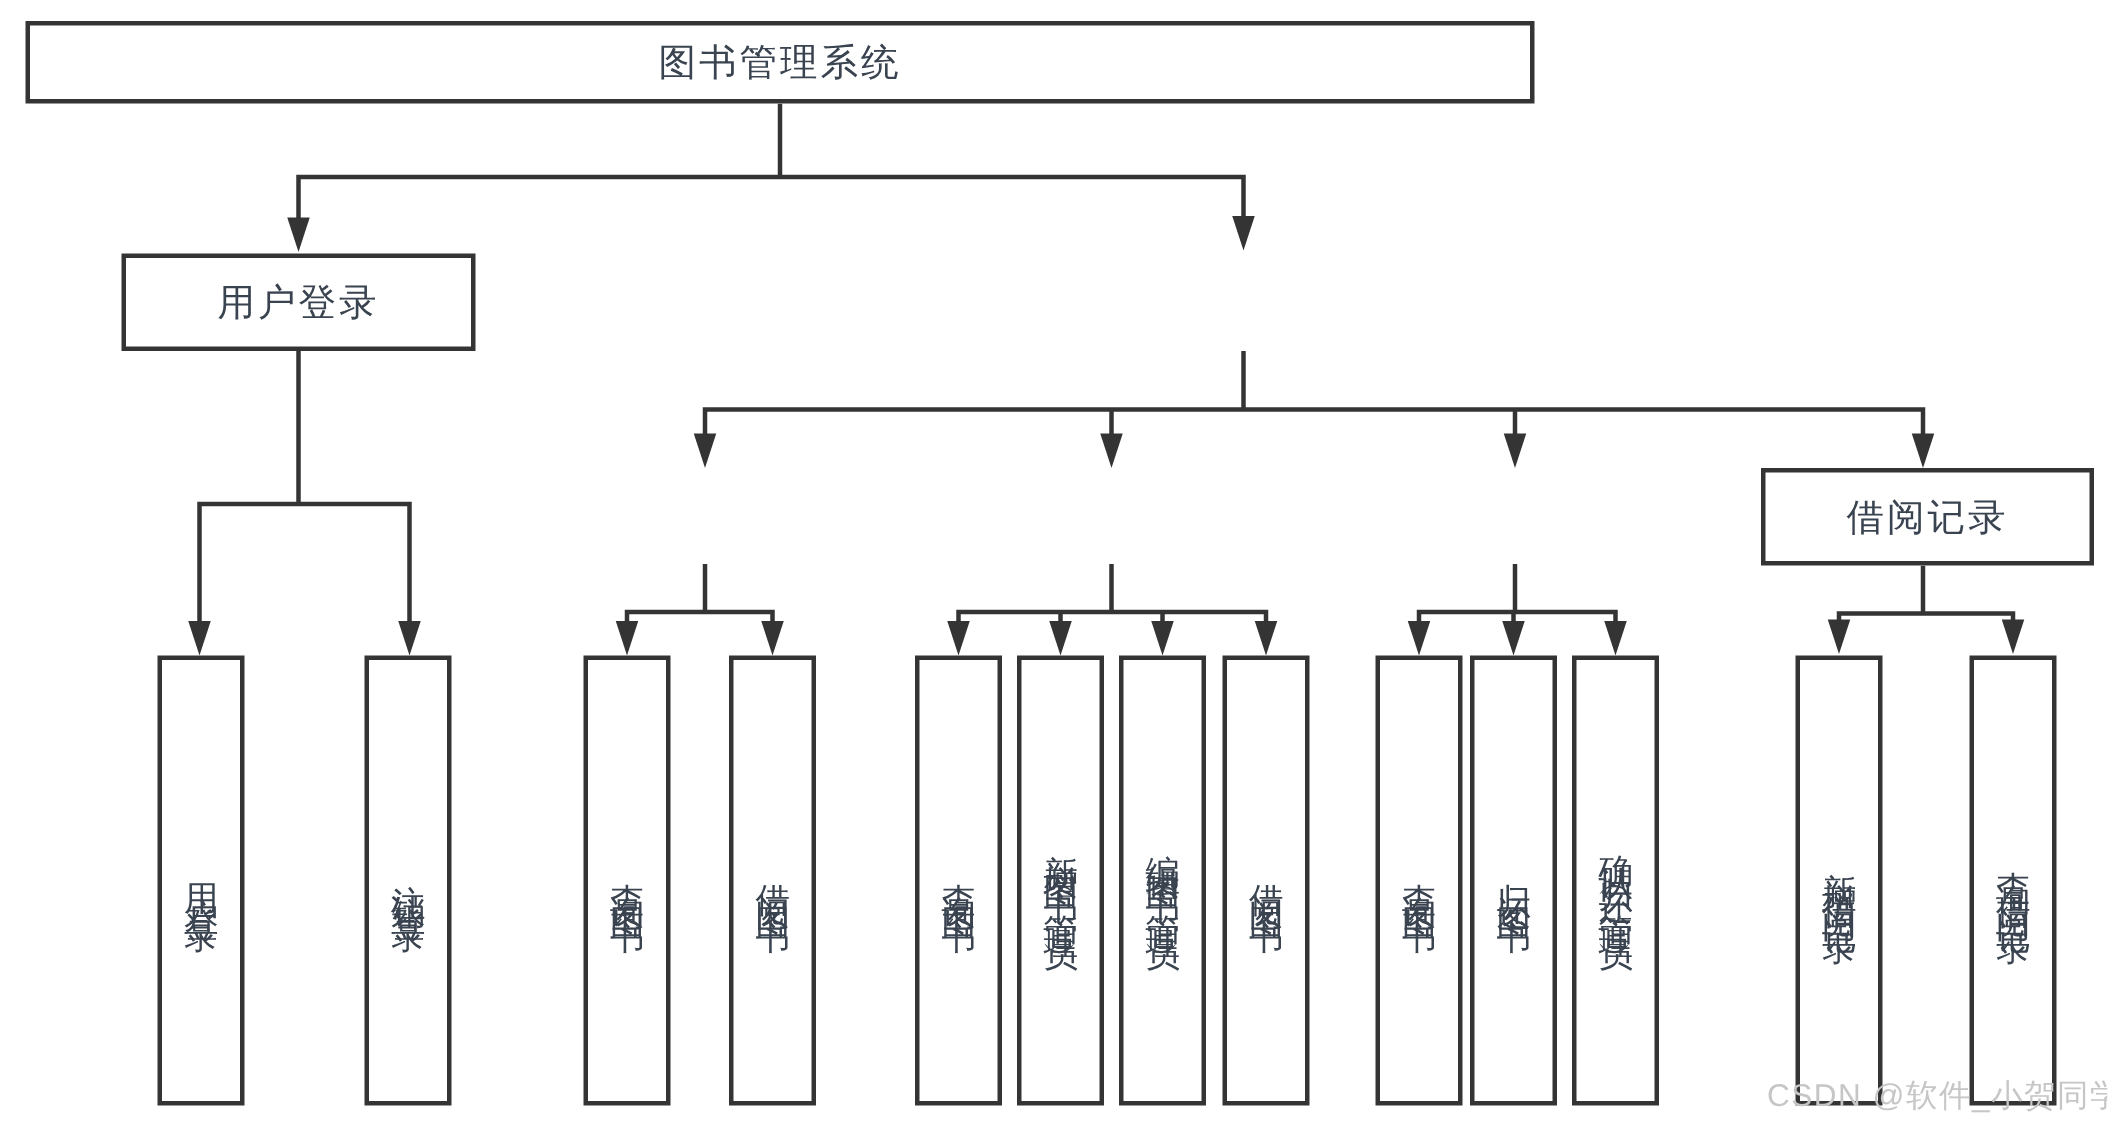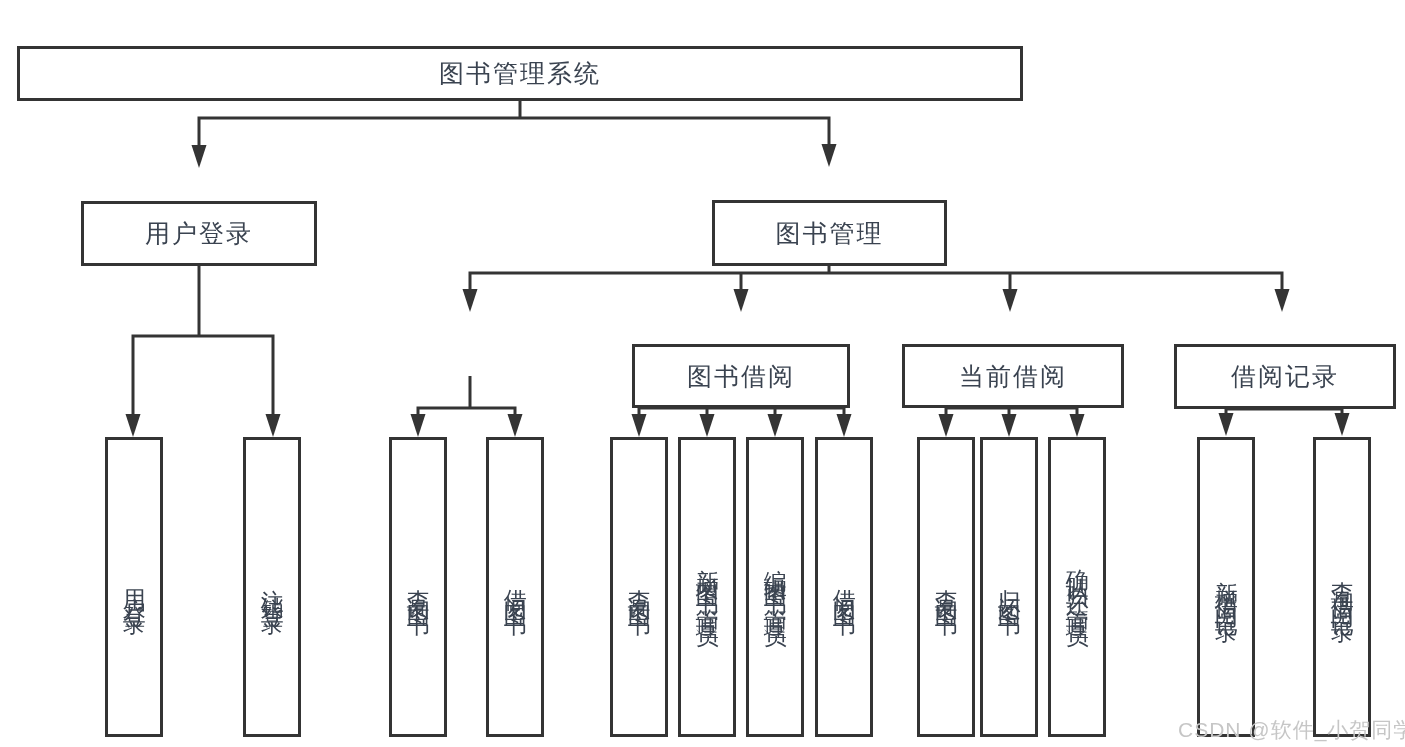--- a/index.html
+++ b/index.html
@@ -20,21 +20,21 @@
   .box {
     position: absolute;
     box-sizing: border-box;
     border: 3px solid #343434;
     background: #ffffff;
     display: flex;
     align-items: center;
     justify-content: center;
     color: #3a4350;
   }
-  .hbox { font-size: 25px; letter-spacing: 2px; white-space: nowrap; margin-top: 32px; }
+  .hbox { font-size: 25px; letter-spacing: 2px; white-space: nowrap; }
   .root-box { font-size: 25px; }
   .vbox span {
     writing-mode: vertical-rl;
     text-orientation: mixed;
     font-size: 23px;
     letter-spacing: 8px;
     line-height: 1.1;
     white-space: nowrap;
   }
   .watermark {
@@ -102,24 +102,21 @@
       <polygon points="1001.5,414 1016.5,414 1009,437"></polygon>
       <polygon points="1069.5,414 1084.5,414 1077,437"></polygon>
       <polygon points="1218.5,413 1233.5,413 1226,436"></polygon>
       <polygon points="1334.5,413 1349.5,413 1342,436"></polygon>
     </g>
   </svg>
 
   <div class="box hbox root-box" style="left:17px;top:14px;width:1006px;height:55px;">图书管理系统</div>
 
   <div class="box hbox" style="left:81px;top:169px;width:236px;height:65px;">用户登录</div>
-  <div class="box hbox" style="left:712px;top:168px;width:235px;height:66px;">图书管理</div>
 
-  <div class="box hbox" style="left:632px;top:312px;width:218px;height:64px;">图书借阅</div>
-  <div class="box hbox" style="left:902px;top:312px;width:222px;height:64px;">当前借阅</div>
   <div class="box hbox" style="left:1174px;top:312px;width:222px;height:65px;">借阅记录</div>
 
   <div class="box vbox" style="left:105px;top:437px;width:58px;height:300px;">
     <span>用户登录</span>
   </div>
   <div class="box vbox" style="left:243px;top:437px;width:58px;height:300px;">
     <span>注销登录</span>
   </div>
 
   <div class="box vbox" style="left:389px;top:437px;width:58px;height:300px;">

